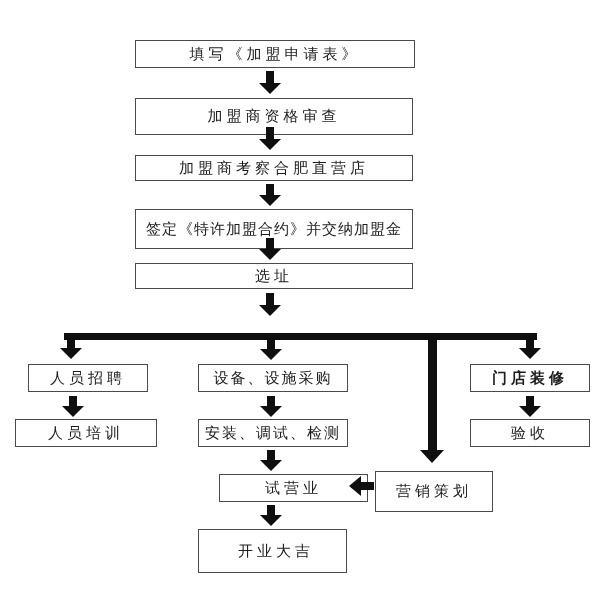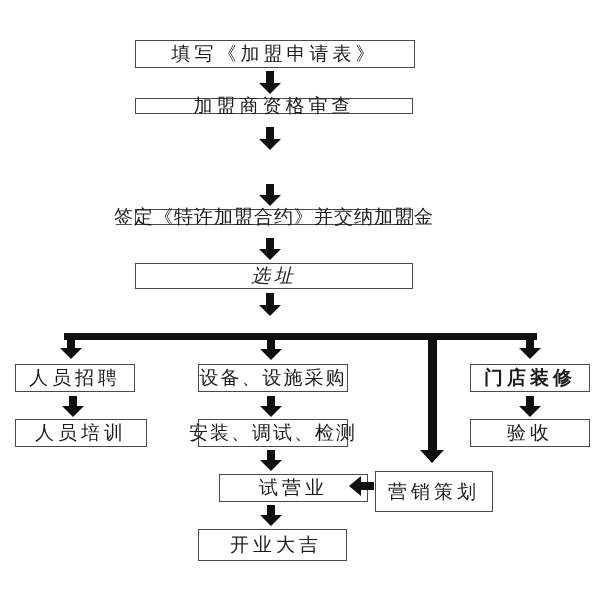--- a/index.html
+++ b/index.html
@@ -18,44 +18,44 @@
   
   .node {
     position: absolute;
     box-sizing: border-box;
     background: #ffffff;
     border: 1px solid #4a4a4a;
     display: flex;
     align-items: center;
     justify-content: center;
     color: #1c1c1c;
-    font-size: 19px;
+    font-size: 15px;
     white-space: nowrap;
   }
   .node span { letter-spacing: 4px; }
   .node.tight span { letter-spacing: 1px; }
   .node.semi  span { letter-spacing: 2px; }
 
   #n-apply         { left:135px; top:40px;  width:280px; height:28px; }
-  #n-qualification { left:135px; top:98px;  width:278px; height:16px;font-family:Liberation Mono, monospace; }
+  #n-qualification { left:135px; top:98px;  width:278px; height:37px;font-family:Liberation Mono, monospace; }
   #n-inspection    { left:135px; top:155px; width:278px; height:26px; }
-  #n-contract      { left:135px; top:209px; width:278px; height:16px; }
-  #n-site          { left:135px; top:263px; width:278px; height:26px;font-style:italic; }
-
-  #n-recruit       { left:15px;  top:364px; width:120px; height:28px; }
+  #n-contract      { left:135px; top:209px; width:278px; height:40px; }
+  #n-site          { left:135px; top:263px; width:278px; height:26px; }
+
+  #n-recruit       { left:28px;  top:364px; width:120px; height:28px; }
   #n-equipment     { left:198px; top:364px; width:150px; height:28px; }
   #n-decoration    { left:470px; top:364px; width:120px; height:28px;font-weight:bold; }
 
-  #n-training      { left:15px;  top:419px; width:132px; height:28px; }
+  #n-training      { left:15px;  top:419px; width:142px; height:28px; }
   #n-install       { left:198px; top:419px; width:150px; height:28px; }
   #n-acceptance    { left:470px; top:419px; width:120px; height:28px; }
 
   #n-trial         { left:198px; top:474px; width:149px; height:28px;margin-left:21px; }
   #n-marketing     { left:375px; top:471px; width:118px; height:41px; }
-  #n-opening       { left:198px; top:529px; width:149px; height:32px;padding-left:7px; }
+  #n-opening       { left:198px; top:529px; width:149px; height:44px;padding-left:7px; }
 
   
   .varrow {
     position: absolute;
     width: 22px;
     display: flex;
     flex-direction: column;
     align-items: center;
   }
   .varrow .shaft { width: 8px; flex: 1; background: #0f0f0f; }
@@ -119,20 +119,23 @@
 <body>
 
 <div class="canvas">
 
   <div class="node" id="n-apply">
     <span>填写《加盟申请表》</span>
   </div>
   <div class="node" id="n-qualification">
     <span>加盟商资格审查</span>
   </div>
+  <div class="node" id="n-inspection">
+    <span>加盟商考察合肥直营店</span>
+  </div>
   <div class="node tight" id="n-contract">
     <span>签定《特许加盟合约》并交纳加盟金</span>
   </div>
   <div class="node" id="n-site">
     <span>选址</span>
   </div>
 
   <div class="varrow" id="a1">
       <div class="shaft"></div>
       <div class="head"></div>

